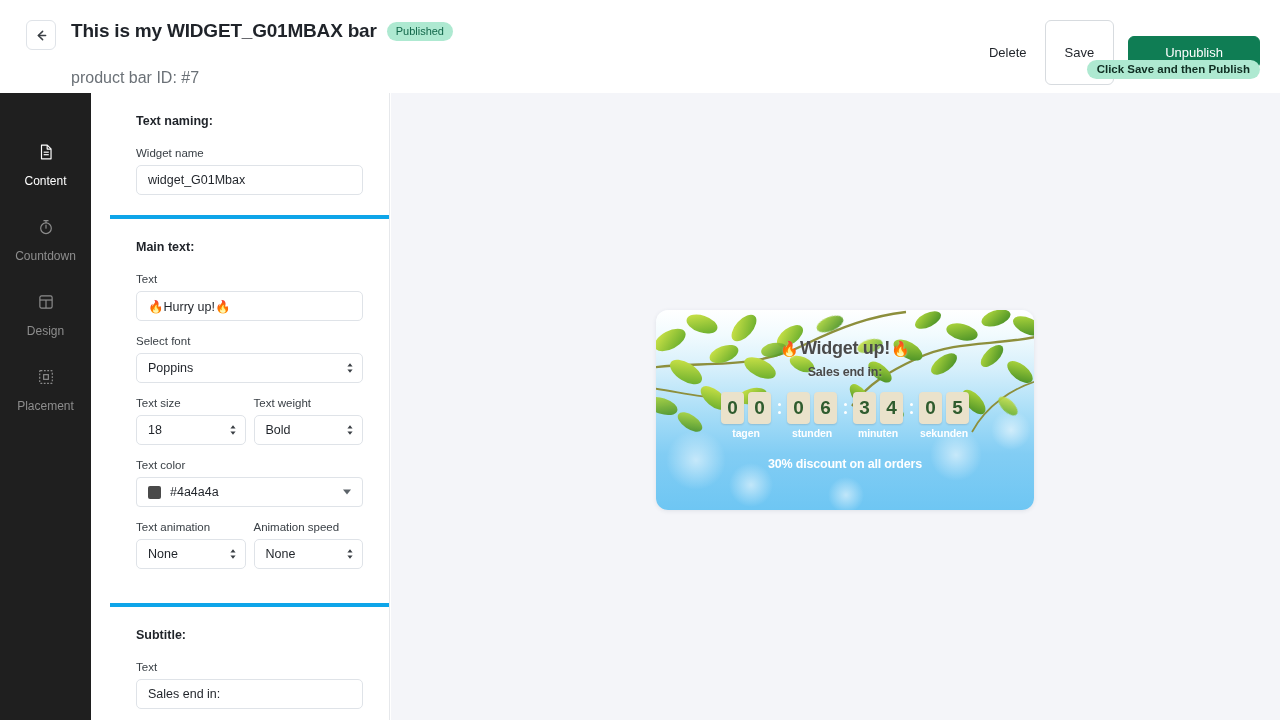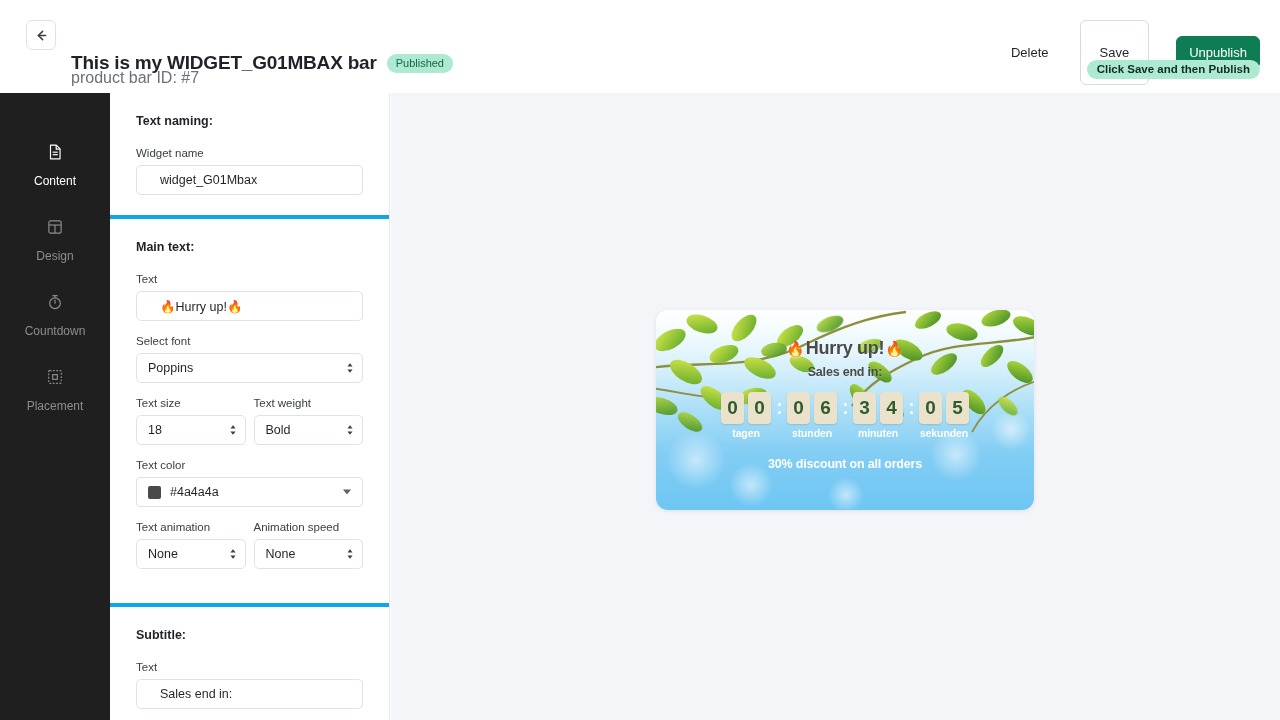--- a/index.html
+++ b/index.html
@@ -20,67 +20,67 @@
     position: absolute; left: 26px; top: 20px;
     width: 30px; height: 30px;
     border: 1px solid #dfe3e8; border-radius: 6px;
     background: #fff;
     display: flex; align-items: center; justify-content: center;
     cursor: pointer;
   }
   .back-btn svg { display: block; }
   .title-row {
     position: absolute; left: 71px; top: 20px;
-    display: flex; align-items: center; gap: 10px; margin-top: 32px;
+    display: flex; align-items: center; gap: 10px;
   }
   .page-title {
     font-size: 19px; font-weight: bold; color: #1f2329;
     letter-spacing: -0.2px; white-space: nowrap;
   }
   .badge-published {
     background: #aee9d1; color: #12674a;
     font-size: 11px; font-weight: normal;
     padding: 3px 9px 4px; border-radius: 10px;
     white-space: nowrap;
   }
   .subtitle-id {
     position: absolute; left: 71px; top: 69px;
     font-size: 16px; color: #6b7177;
   }
   .actions {
     position: absolute; right: 20px; top: 20px;
-    display: flex; align-items: center; gap: 27px;
+    display: flex; align-items: center; gap: 14px;
   }
   .btn-delete {
     font-size: 13px; color: #1f2329; background: none;
     border: none; cursor: pointer; padding: 6px 4px;
     font-family: inherit;
   }
   .btn-save {
     font-size: 13px; color: #1f2329;
     background: #fff; border: 1px solid #d7dbdf; border-radius: 6px;
     padding: 24px 19px; cursor: pointer; font-family: inherit;
   }
   .btn-unpublish {
     font-size: 13px; color: #ffffff;
     background: #0f7d54; border: 1px solid #0f7d54; border-radius: 6px;
-    padding: 8px 12px; cursor: pointer; font-family: inherit;
+    padding: 8px 36px; cursor: pointer; font-family: inherit;
   }
   .hint-pill {
     position: absolute; right: 20px; top: 60px;
     background: #aee9d1; color: #0f2e22;
     font-size: 11.5px; font-weight: bold;
     padding: 3px 10px 4px; border-radius: 10px;
     white-space: nowrap;
   }
 
   
   .sidenav {
     position: absolute; left: 0; top: 93px;
-    width: 110px; height: 627px;
+    width: 91px; height: 627px;
     background: #1f1f1f;
     padding-top: 36px;
   }
   .nav-item {
     display: flex; flex-direction: column; align-items: center;
     gap: 9px; padding: 14px 0 16px; cursor: pointer;
   }
   .nav-item .nav-label { font-size: 12px; color: #8d8d8d; }
   .nav-item.active .nav-label { color: #ffffff; }
   .nav-item .nav-icon { opacity: .62; display: block; }
@@ -102,21 +102,21 @@
   }
   .field { margin-bottom: 14px; }
   .field:last-child { margin-bottom: 0; }
   .field-label {
     display: block; font-size: 11.5px; color: #3a4046; margin-bottom: 6px;
   }
   .input-text {
     width: 100%; height: 30px;
     border: 1px solid #dfe3e8; border-radius: 5px;
     background: #fff; font-size: 12.5px; color: #1f2329;
-    padding: 0 23px; font-family: inherit; outline: none;
+    padding: 0 11px; font-family: inherit; outline: none;
   }
   .select-wrap { position: relative; width: 100%; }
   .select-box {
     width: 100%; height: 30px;
     border: 1px solid #dfe3e8; border-radius: 5px;
     background: #fff; font-size: 12.5px; color: #1f2329;
     padding: 0 26px 0 11px; display: flex; align-items: center;
     cursor: pointer;
   }
   .stepper-arrows {
@@ -257,38 +257,38 @@
         <line x1="7.4" y1="10.2" x2="13.1" y2="10.2" stroke="#fff" stroke-width="1.3"></line>
         <line x1="7.4" y1="13" x2="13.1" y2="13" stroke="#fff" stroke-width="1.3"></line>
       </svg>
     </span>
     <span class="nav-label">Content</span>
   </div>
 
   <div class="nav-item">
     <span class="nav-icon">
       <svg width="18" height="18" viewBox="0 0 20 20">
-        <rect x="3.2" y="3.2" width="13.6" height="13.6" rx="1.8" fill="none" stroke="#cfcfcf" stroke-width="1.3"></rect>
-        <line x1="3.2" y1="7.8" x2="16.8" y2="7.8" stroke="#cfcfcf" stroke-width="1.3"></line>
-        <line x1="10" y1="7.8" x2="10" y2="16.8" stroke="#cfcfcf" stroke-width="1.3"></line>
-      </svg>
-    </span>
-    <span class="nav-label">Design</span>
-  </div>
-
-  <div class="nav-item">
-    <span class="nav-icon">
-      <svg width="18" height="18" viewBox="0 0 20 20">
         <circle cx="10" cy="11.4" r="5.9" fill="none" stroke="#cfcfcf" stroke-width="1.3"></circle>
         <line x1="10" y1="11.4" x2="10" y2="7.8" stroke="#cfcfcf" stroke-width="1.3" stroke-linecap="round"></line>
         <line x1="7.7" y1="3" x2="12.3" y2="3" stroke="#cfcfcf" stroke-width="1.3" stroke-linecap="round"></line>
         <line x1="10" y1="3" x2="10" y2="5.5" stroke="#cfcfcf" stroke-width="1.3"></line>
       </svg>
     </span>
     <span class="nav-label">Countdown</span>
+  </div>
+
+  <div class="nav-item">
+    <span class="nav-icon">
+      <svg width="18" height="18" viewBox="0 0 20 20">
+        <rect x="3.2" y="3.2" width="13.6" height="13.6" rx="1.8" fill="none" stroke="#cfcfcf" stroke-width="1.3"></rect>
+        <line x1="3.2" y1="7.8" x2="16.8" y2="7.8" stroke="#cfcfcf" stroke-width="1.3"></line>
+        <line x1="10" y1="7.8" x2="10" y2="16.8" stroke="#cfcfcf" stroke-width="1.3"></line>
+      </svg>
+    </span>
+    <span class="nav-label">Design</span>
   </div>
 
   <div class="nav-item">
     <span class="nav-icon">
       <svg width="18" height="18" viewBox="0 0 20 20">
         <rect x="3" y="3" width="14" height="14" rx="1" fill="none" stroke="#cfcfcf" stroke-width="1.3" stroke-dasharray="2 1.7"></rect>
         <rect x="7.4" y="7.4" width="5.2" height="5.2" fill="none" stroke="#cfcfcf" stroke-width="1.3"></rect>
       </svg>
     </span>
     <span class="nav-label">Placement</span>
@@ -471,21 +471,21 @@
       </g>
       <g fill="url(#lg1)" opacity=".9">
         <ellipse cx="214" cy="36" rx="13" ry="6.5" transform="rotate(-16 214 36)"></ellipse>
         <ellipse cx="352" cy="96" rx="12" ry="6" transform="rotate(44 352 96)"></ellipse>
       </g>
     </svg>
 
     <div class="bar-content">
       <div class="bar-main-text">
         <span class="flame">🔥</span>
-          <span>Hurry up!</span>
+          <span>Widget up!</span>
           <span class="flame">🔥</span>
       </div>
 
       <div class="bar-subtitle">Sales end in:</div>
 
       <div class="countdown">
         <div class="cd-group">
           <div class="cd-digits">
             <span class="cd-tile">0</span>
             <span class="cd-tile">0</span>

